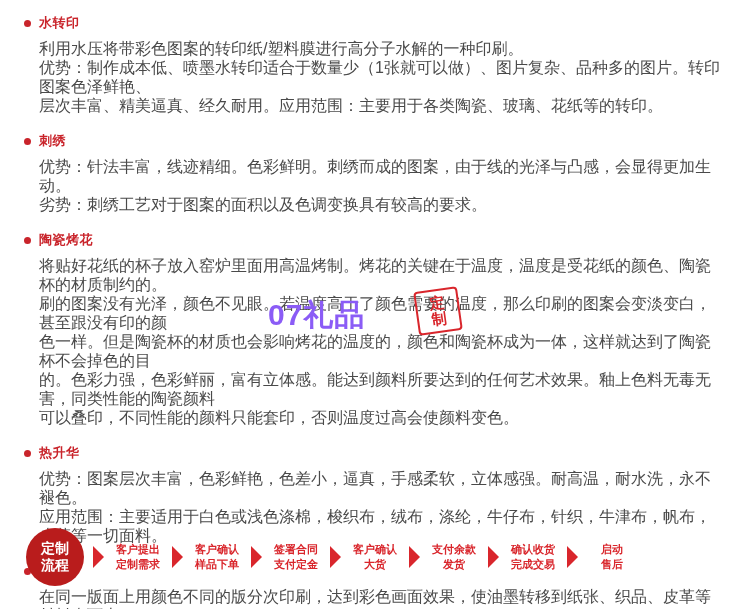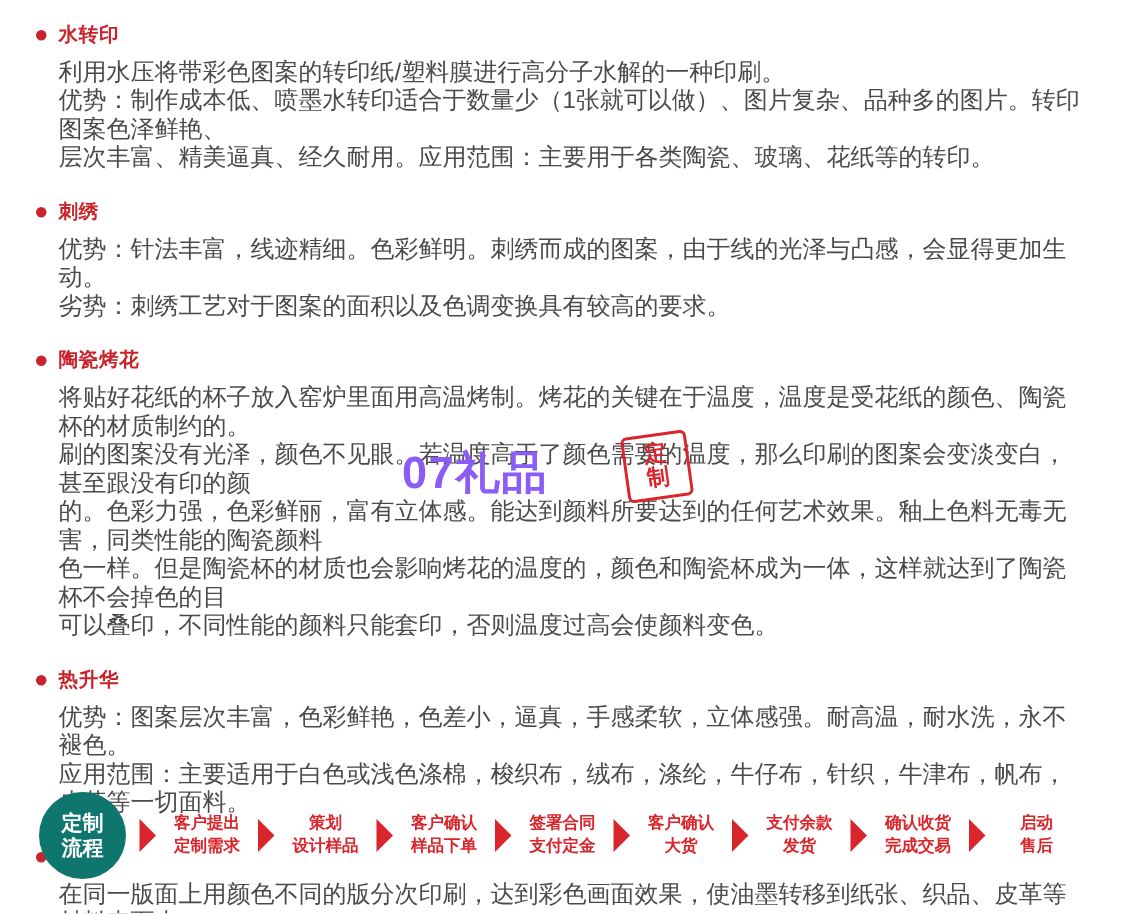--- a/index.html
+++ b/index.html
@@ -83,21 +83,21 @@
     left: 0; bottom: 6px;
     width: 750px;
     height: 92px;
     display: flex;
     align-items: center;
     padding-left: 26px;
   }
   .flow-badge {
     width: 58px; height: 58px;
     border-radius: 50%;
-    background: #0f766e;
+    background: #b91c1c;
     color: #fff;
     font-size: 14px;
     font-weight: bold;
     display: flex;
     flex-direction: column;
     align-items: center;
     justify-content: center;
     line-height: 17px;
     flex: none;
     margin-right: 6px;
@@ -153,22 +153,22 @@
   </div>
 
   <div class="section sec-block">
     <div class="sec-head">
       <span class="bullet"></span>
       <span class="sec-title">陶瓷烤花</span>
     </div>
     <div class="sec-body">
       <p>将贴好花纸的杯子放入窑炉里面用高温烤制。烤花的关键在于温度，温度是受花纸的颜色、陶瓷杯的材质制约的。</p>
       <p>刷的图案没有光泽，颜色不见眼。若温度高于了颜色需要的温度，那么印刷的图案会变淡变白，甚至跟没有印的颜</p>
+      <p>色一样。但是陶瓷杯的材质也会影响烤花的温度的，颜色和陶瓷杯成为一体，这样就达到了陶瓷杯不会掉色的目</p>
       <p>的。色彩力强，色彩鲜丽，富有立体感。能达到颜料所要达到的任何艺术效果。釉上色料无毒无害，同类性能的陶瓷颜料</p>
-      <p>色一样。但是陶瓷杯的材质也会影响烤花的温度的，颜色和陶瓷杯成为一体，这样就达到了陶瓷杯不会掉色的目</p>
       <p>可以叠印，不同性能的颜料只能套印，否则温度过高会使颜料变色。</p>
     </div>
   </div>
 
   <div class="section sec-block">
     <div class="sec-head">
       <span class="bullet"></span>
       <span class="sec-title">热升华</span>
     </div>
     <div class="sec-body">
@@ -204,27 +204,20 @@
     </div>
 
     <div class="flow-step">
       <span class="arrow"></span>
       <span class="step-label">
         <span style="display:block">客户提出</span>
         <span style="display:block">定制需求</span>
       </span>
     </div>
 
-    <div class="flow-step">
-      <span class="arrow"></span>
-      <span class="step-label">
-        <span style="display:block">策划</span>
-        <span style="display:block">设计样品</span>
-      </span>
-    </div>
 
     <div class="flow-step">
       <span class="arrow"></span>
       <span class="step-label">
         <span style="display:block">客户确认</span>
         <span style="display:block">样品下单</span>
       </span>
     </div>
 
     <div class="flow-step">

